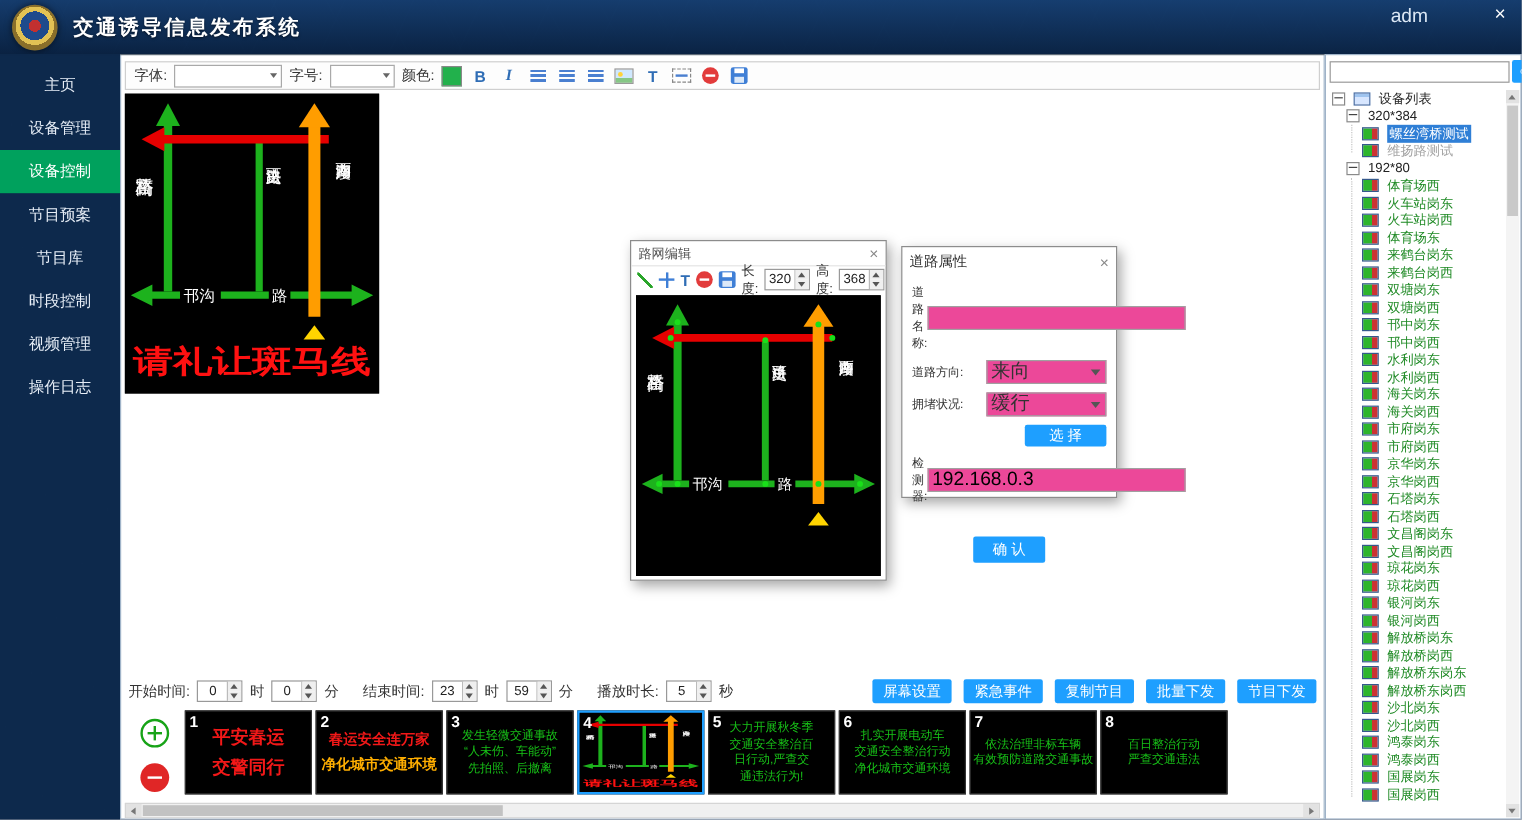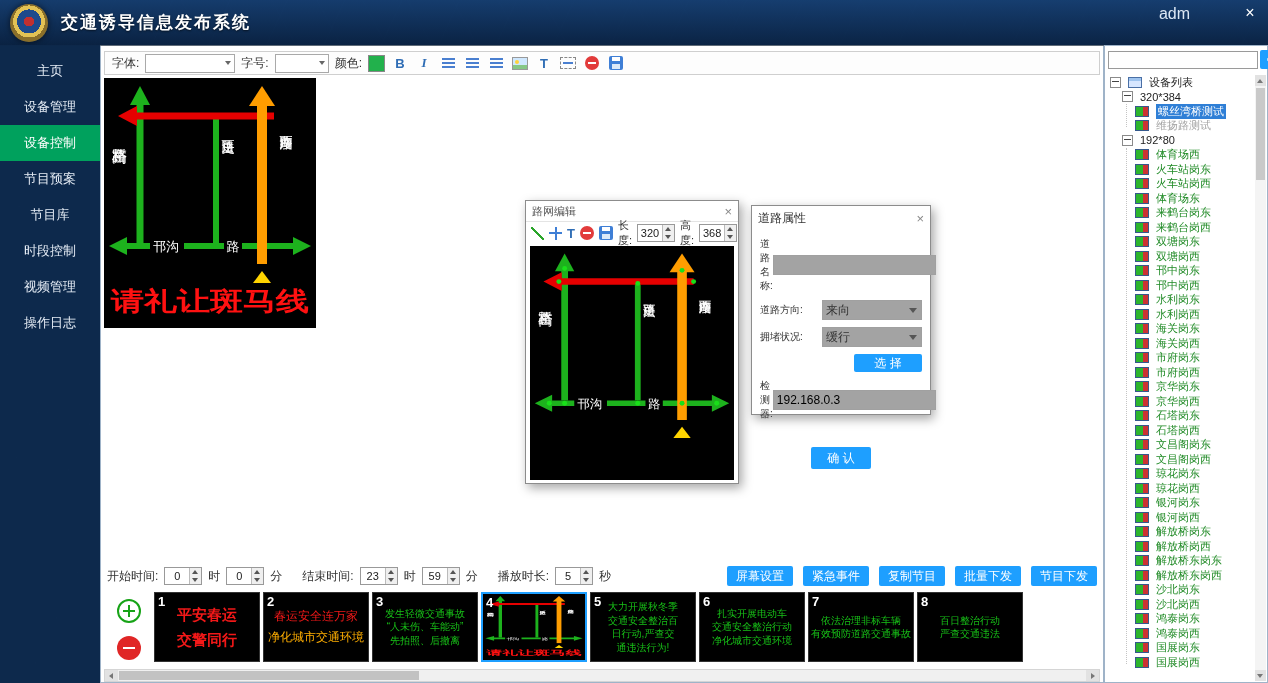--- a/index.html
+++ b/index.html
@@ -64,21 +64,21 @@
   .spin-val{min-width:20px;padding:0 2px;text-align:center;font-size:11px;color:#222}
   .spin-arrows{display:flex;flex-direction:column;border-left:1px solid #bbb;height:100%;width:11px}
   .spin-arrows i{flex:1;position:relative;background:#efefef}
   .spin-arrows i.up::before{content:"";position:absolute;left:2px;top:2px;border-left:3px solid transparent;border-right:3px solid transparent;border-bottom:4px solid #555}
   .spin-arrows i.dn::before{content:"";position:absolute;left:2px;top:2px;border-left:3px solid transparent;border-right:3px solid transparent;border-top:4px solid #555}
   .ed-canvas{margin:2px 4px;width:204px;height:234px;background:#000}
   .props{left:751px;top:205px;width:180px;height:210px}
   .props .dlg-title{font-size:12px;color:#333;border-bottom:none;height:24px}
   .prow{display:flex;align-items:center;margin:7px 8px 0 8px}
   .prow .plabel{width:62px;font-size:10px;color:#333}
-  .pinput,.pselect{flex:1;height:20px;border:1px solid #a0a0a0;font-size:12px;padding:0 3px;box-sizing:border-box;background:#a3a3a3;font-family:"Liberation Sans",sans-serif}
+  .pinput,.pselect{flex:1;height:20px;border:1px solid #a0a0a0;font-size:16px;padding:0 3px;box-sizing:border-box;background:#ec4899;font-family:"Liberation Sans",sans-serif}
   .pselect{position:relative;line-height:18px;padding-right:14px}
   .pselect::after{content:"";position:absolute;right:4px;top:7px;border-left:4px solid transparent;border-right:4px solid transparent;border-top:5px solid #555}
   .btn-blue{background:#1E9FFF;color:#fff;border:none;font-size:12px;border-radius:2px;cursor:pointer;
     display:inline-flex;align-items:center;justify-content:center;font-family:"Liberation Sans",sans-serif}
   .prow.right{justify-content:flex-end}
   .prow.center{justify-content:center;margin-top:26px}
   .btn-select{width:68px;height:18px}
   .btn-confirm{width:60px;height:22px}
   
   .schedule{position:absolute;left:3px;right:3px;top:518px;height:24px;display:flex;align-items:center;gap:6px;font-size:12px;color:#333;padding:0 3px;box-sizing:border-box}
@@ -93,21 +93,21 @@
   .circle-btn.add::after{content:"";position:absolute;top:4px;bottom:4px;left:9px;width:2px;background:#17a317}
   .circle-btn.remove{background:#e02626}
   .circle-btn.remove::before{content:"";position:absolute;left:6px;right:6px;top:11px;height:2px;background:#fff}
   .thumbs{display:flex;gap:3px}
   .thumb{width:106px;height:70px;background:#000;position:relative;border:1px solid #333;box-sizing:border-box;cursor:pointer}
   .thumb.selected{border:2px solid #1E9FFF}
   .thumb .num{position:absolute;left:3px;top:1px;color:#fff;font-weight:bold;font-size:13px;z-index:2}
   .thumb .txt{position:absolute;inset:0;display:flex;align-items:center;justify-content:center;text-align:center;white-space:pre-line}
   .txt.red-large{color:#f21818;font-size:15px;font-weight:bold;line-height:1.7}
   .txt.green{color:#17c117;font-size:10px;line-height:1.35}
-  .txt2{position:absolute;inset:0;display:flex;flex-direction:column;align-items:center;justify-content:center;gap:4px;font-weight:normal;font-size:12px}
+  .txt2{position:absolute;inset:0;display:flex;flex-direction:column;align-items:center;justify-content:center;gap:4px;font-weight:bold;font-size:12px}
   .txt2 .l1{color:#f21818}.txt2 .l2{color:#ffae00}
   
   .hscroll{position:absolute;left:3px;right:3px;top:623px;height:13px;background:#f0f0f0;border:1px solid #d5d5d5;box-sizing:border-box}
   .hs-btn{position:absolute;top:0;width:13px;height:11px;background:#e2e2e2}
   .hs-btn.left{left:0}.hs-btn.right{right:0}
   .hs-btn.left::before{content:"";position:absolute;left:4px;top:3px;border-top:3px solid transparent;border-bottom:3px solid transparent;border-right:4px solid #777}
   .hs-btn.right::before{content:"";position:absolute;left:5px;top:3px;border-top:3px solid transparent;border-bottom:3px solid transparent;border-left:4px solid #777}
   .hs-thumb{position:absolute;left:14px;top:1px;width:300px;height:9px;background:#c2c2c2}
   
   .rpanel{position:absolute;left:1104px;top:45px;width:164px;bottom:0;background:#fff;z-index:2;border:1px solid #9fb3c8;box-sizing:border-box}

